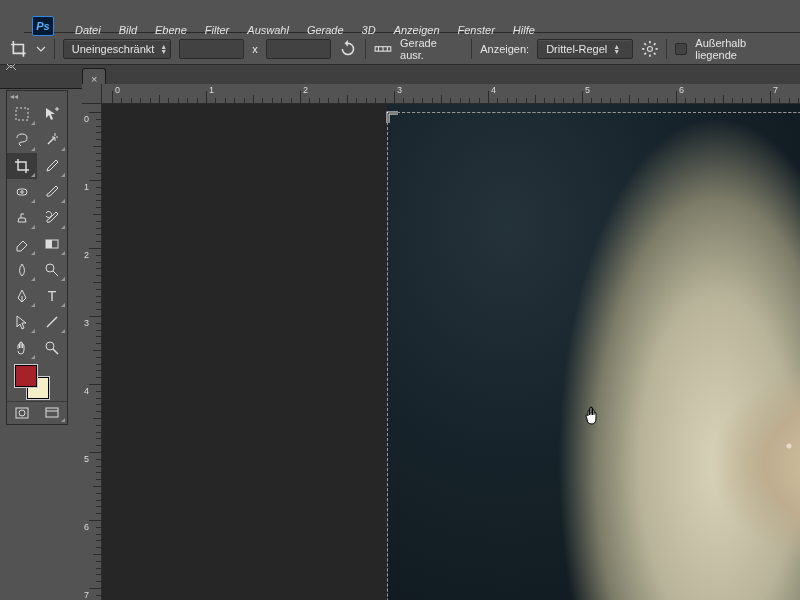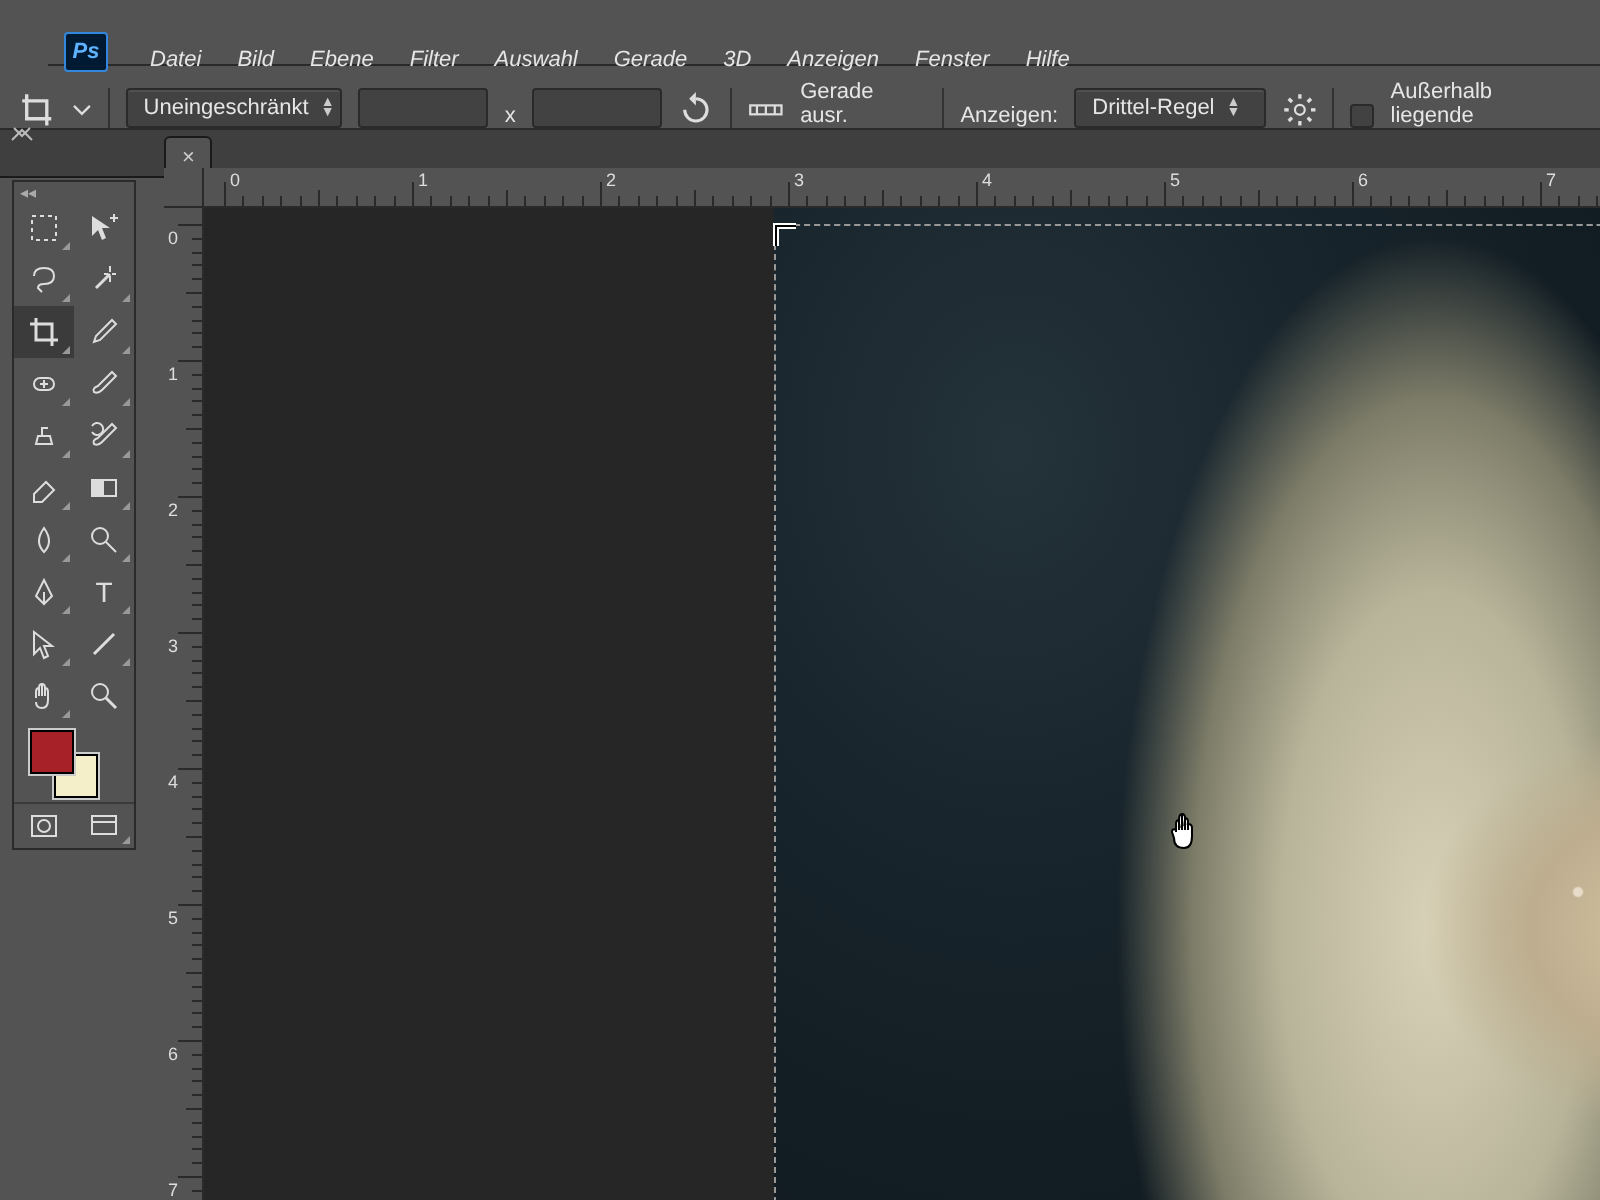--- a/index.html
+++ b/index.html
@@ -4,21 +4,21 @@
 <style>
   * { margin:0; padding:0; box-sizing:border-box; font-family:"Segoe UI",Tahoma,sans-serif; -webkit-font-smoothing:antialiased; }
   body { width:800px; height:600px; overflow:hidden; background:#535353; color:#e6e6e6; font-size:11px; user-select:none; }
 
   
   .menubar { height:28px; background:#535353; display:flex; padding:16px 8px; gap:0; border-bottom:1px solid #2a2a2a;margin-left:24px; }
   .ps-logo { width:22px; height:20px; background:#001a33; border:1px solid #3388dd; display:flex; align-items:center; justify-content:center; color:#5db3ff; font-weight:bold; font-size:11px; font-style:italic; margin-right:12px; border-radius:2px; }
   .menu-item { padding:0 9px; height:28px; line-height:28px; color:#e6e6e6; cursor:default;font-style:italic; }
 
   
-  .options { height:32px; background:#535353; display:flex; align-items:flex-end; padding:0 10px; gap:8px; border-bottom:1px solid #2a2a2a; }
+  .options { height:32px; background:#535353; display:flex; align-items:center; padding:0 10px; gap:8px; border-bottom:1px solid #2a2a2a; }
   .opt-icon { width:18px; height:18px; display:flex; align-items:center; justify-content:center; }
   .opt-dropdown { height:20px; background:#424242; border:1px solid #2a2a2a; display:flex; align-items:center; padding:0 4px 0 8px; border-radius:2px; gap:6px; box-shadow: inset 0 1px 0 rgba(255,255,255,0.08); }
   .opt-dropdown .arrows { font-size:7px; line-height:5px; display:flex; flex-direction:column; color:#ccc; }
   .opt-field { height:20px; background:#424242; border:1px solid #2a2a2a; border-radius:2px; }
   .opt-label { color:#e6e6e6; }
   .checkbox { width:12px; height:12px; background:#424242; border:1px solid #2a2a2a; border-radius:2px; }
 
   
   .tab-area { height:24px; background:#3f3f3f; display:flex; align-items:flex-end; padding-left:82px; border-bottom:1px solid #1a1a1a; }
   .tab-expand { position:absolute; left:4px; top:62px; width:14px; height:10px; display:flex; align-items:center; justify-content:center; }

